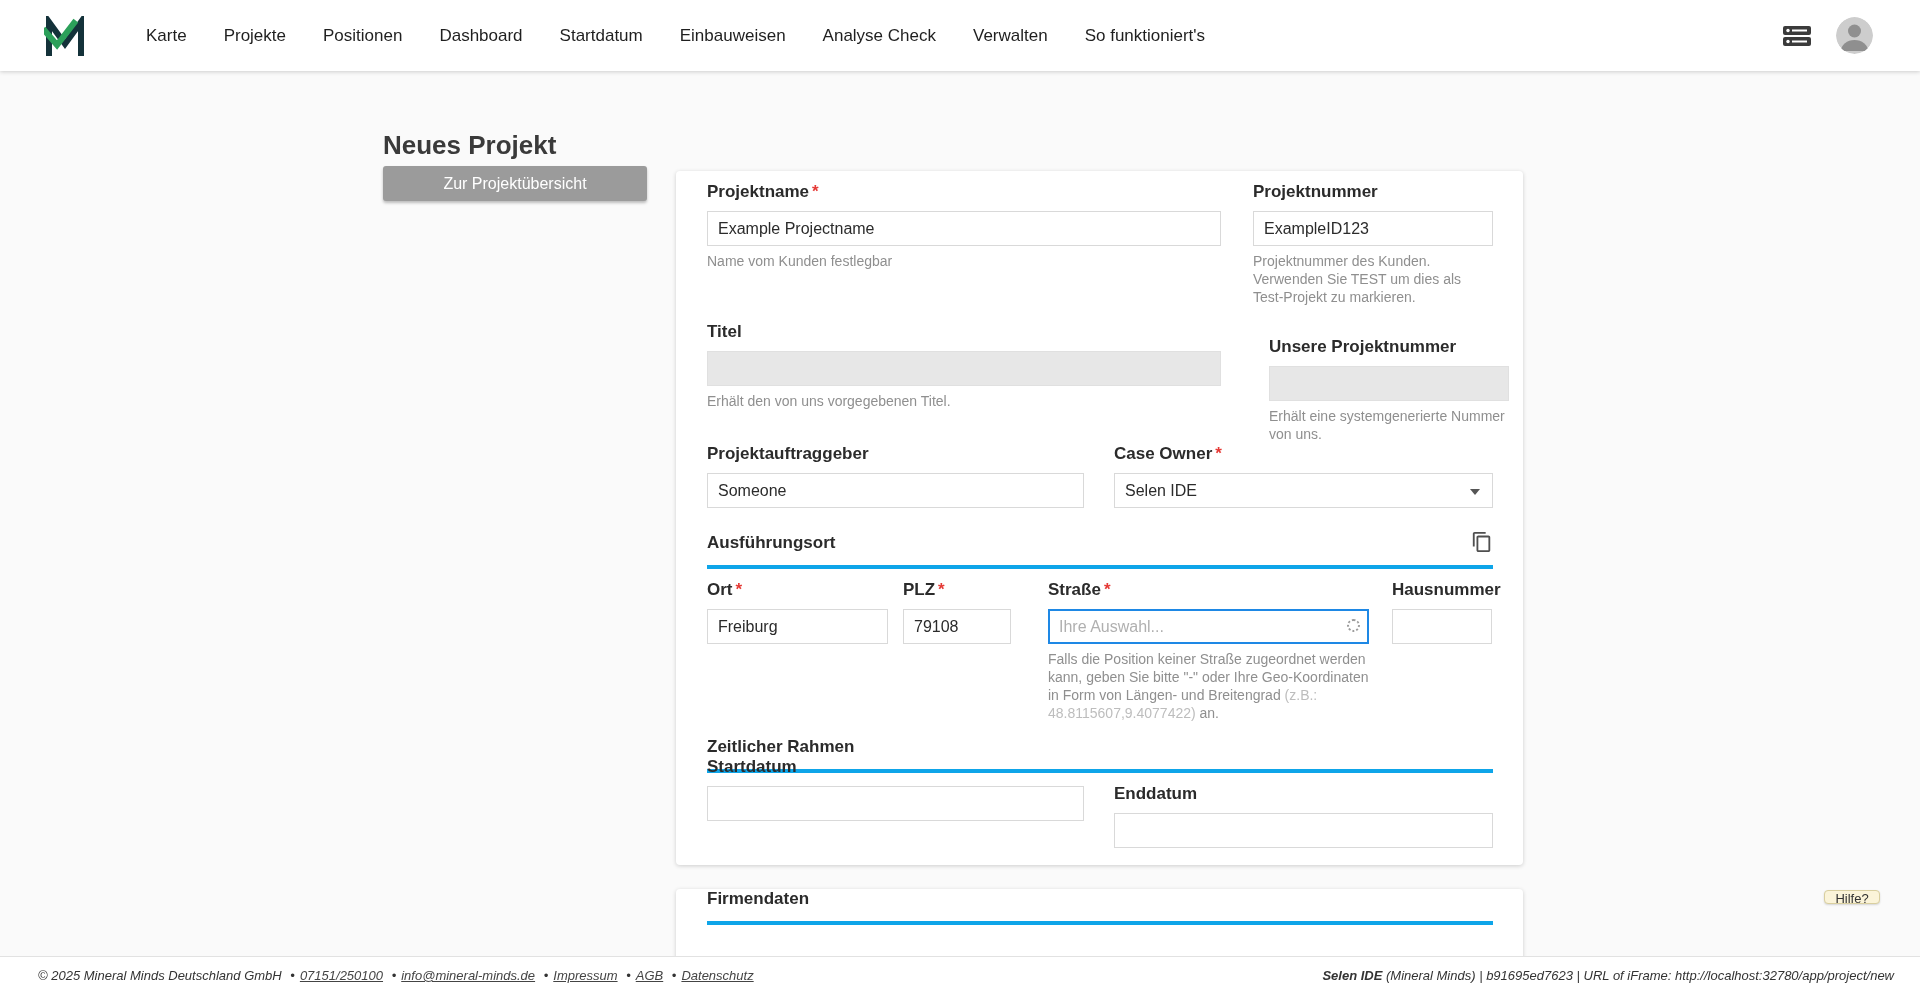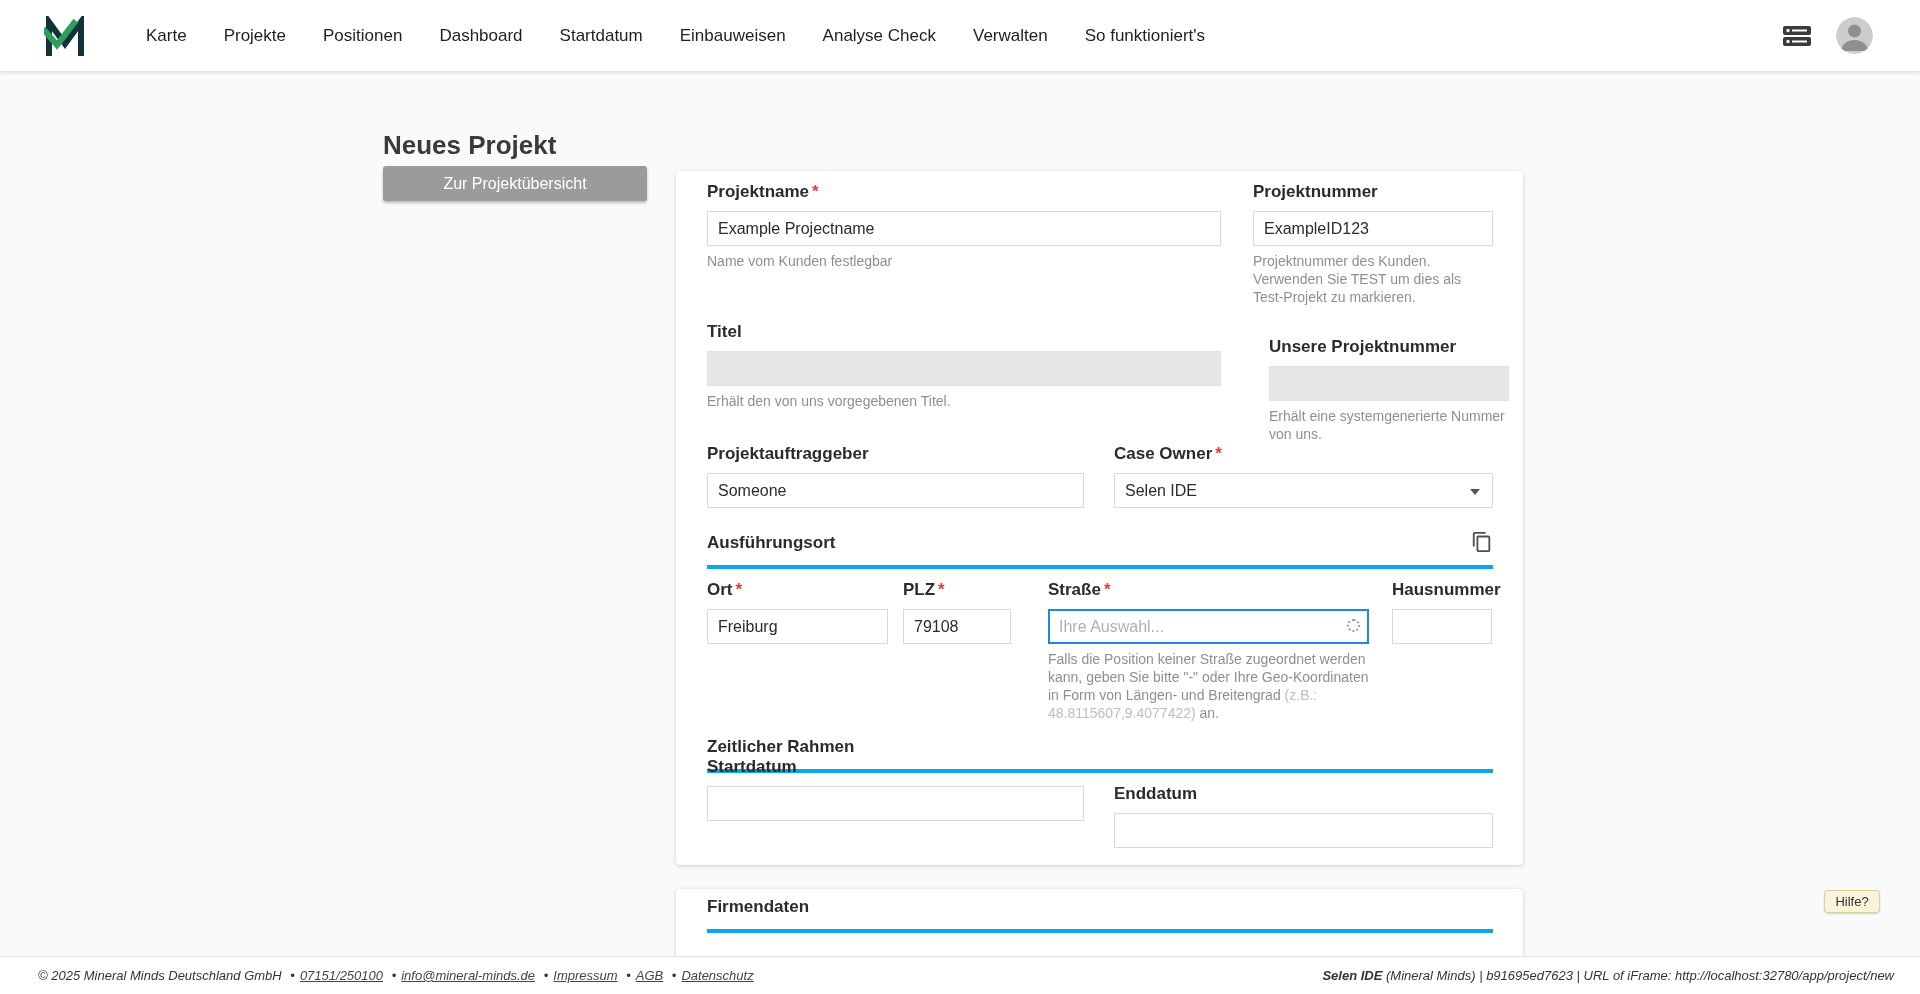--- a/index.html
+++ b/index.html
@@ -63,21 +63,21 @@
 
   .section-header {
     position:absolute; left:31px; width:786px;
     display:flex; justify-content:space-between; align-items:flex-end;
     border-bottom:4px solid #0ea5e9; padding-bottom:12px;
   }
   .section-title { font-size:17px; font-weight:700; color:#2b2b2b; }
   .icon-btn { background:none; border:none; padding:0; cursor:pointer; line-height:0; }
 
   .help-btn {
-    position:absolute; left:1824px; top:829px; width:56px; height:23px;
+    position:absolute; left:1824px; top:829px; width:56px; height:14px;
     background:#fbf4d9; border:1px solid #d9cf9f; border-radius:4px;
     font-size:13px; font-family:inherit; color:#333; cursor:pointer;
     box-shadow:0 1px 2px rgba(0,0,0,0.15); padding:0;
   }
 
   
   .footer {
     position:absolute; bottom:0; left:0; right:0; height:38px; background:#ffffff;
     border-top:1px solid #e2e2e2; display:flex; align-items:center; justify-content:space-between;
     padding:0 26px 0 38px; font-size:13px; color:#333; z-index:20;font-style:italic;
@@ -215,21 +215,21 @@
     </div>
 
     <div class="fg" style="left:438px; top:613px; width:379px;">
       <span class="flabel">Enddatum</span>
       <input class="tinput" type="text" value="" style="">
     </div>
 
   </div>
 
   <div class="card card2">
-    <div class="section-header" style="top:8px;align-items:flex-end;">
+    <div class="section-header" style="top:0;align-items:flex-end;">
       <span class="section-title">Firmendaten</span>
     </div>
   </div>
 
   <button class="help-btn">Hilfe?</button>
 
 </div>
 
 <div class="footer">
   <div class="footer-left">

